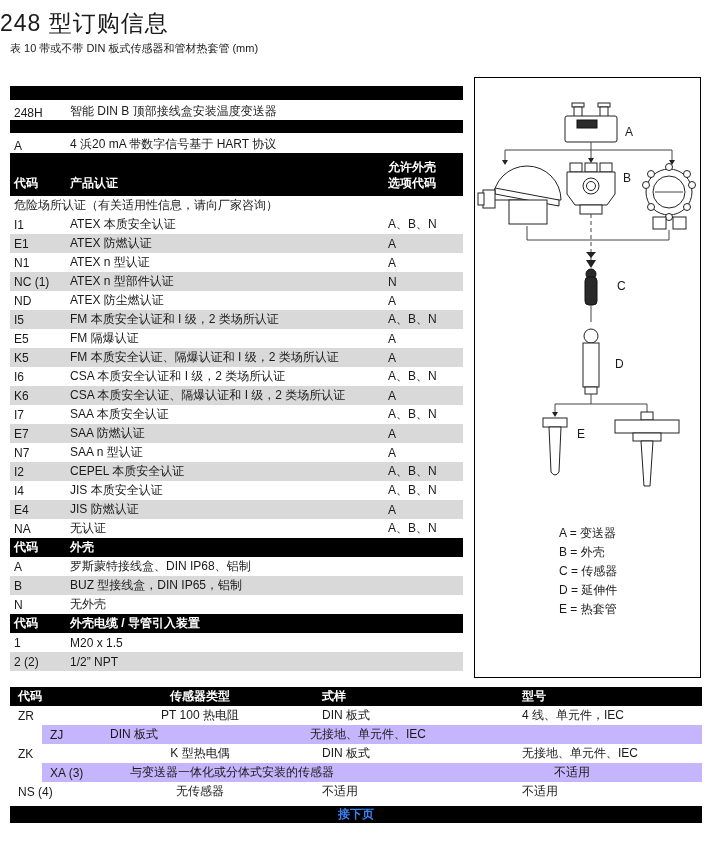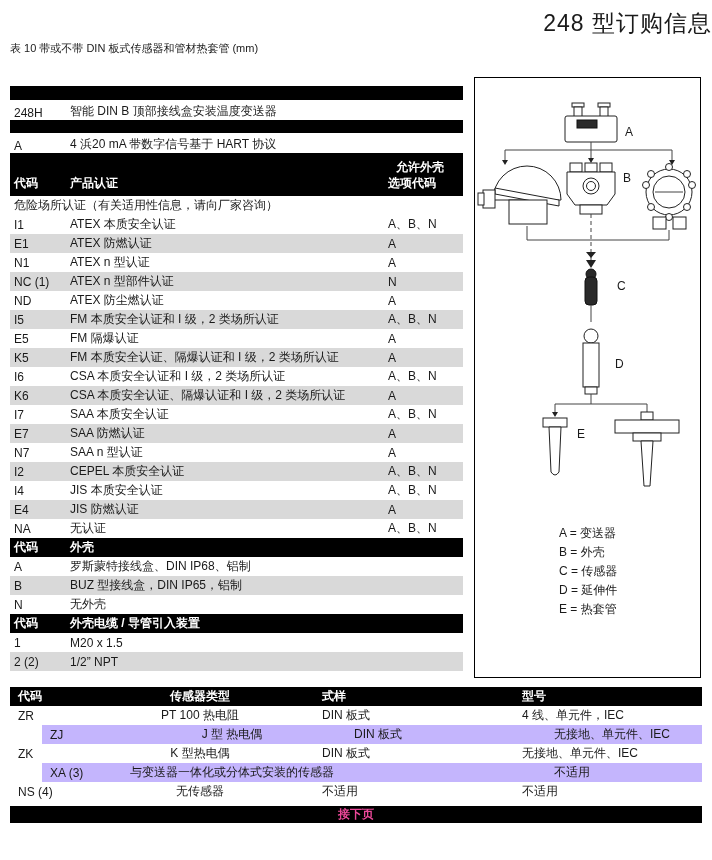--- a/index.html
+++ b/index.html
@@ -1,53 +1,53 @@
 <!DOCTYPE html>
 <html><head>
 <meta charset="utf-8">
 <style>
   html,body{margin:0;padding:0;background:#fff;}
   .page{
     position:relative;width:712px;height:860px;background:#ffffff;
     font-family:"Liberation Sans","DejaVu Sans",sans-serif;color:#1a1a1a;overflow:hidden;
   }
-  .title{position:absolute;top:8px;left:0;width:712px;text-align:right;font-size:23px;font-weight:400;letter-spacing:1px;}
+  .title{position:absolute;top:8px;left:0;width:712px;text-align:left;font-size:23px;font-weight:400;letter-spacing:1px;}
   .caption{position:absolute;top:41px;left:10px;font-size:11px;}
   
   .leftcol{position:absolute;left:10px;top:86px;width:453px;}
   .blackbar{height:14px;background:#000;}
   .blackbar.b2{height:13px;}
   .mrow{height:20px;display:flex;align-items:flex-end;font-size:12px;}
   .c-code{width:56px;padding-left:4px;flex:none;}
   .c-name{flex:1;min-width:0;white-space:nowrap;}
   .c-opt{width:75px;flex:none;}
   .cert-header{position:relative;height:43px;background:#000;color:#fff;font-size:12px;font-weight:700;}
   .cert-header .h-code{position:absolute;left:4px;bottom:4px;}
   .cert-header .h-name{position:absolute;left:60px;bottom:4px;}
-  .cert-header .h-opt1{position:absolute;left:386px;top:6px;}
+  .cert-header .h-opt1{position:absolute;left:378px;top:6px;}
   .cert-header .h-opt2{position:absolute;left:378px;bottom:4px;}
   .subrow{height:19px;display:flex;align-items:center;font-size:12px;padding-left:4px;}
   .trow{height:19px;display:flex;align-items:center;font-size:12px;}
   .trow.gray{background:#d9d9d9;}
   .sec-header{height:19px;display:flex;align-items:center;background:#000;color:#fff;font-size:12px;font-weight:700;}
   
   .figure{position:absolute;left:474px;top:77px;width:227px;height:601px;border:1px solid #000;box-sizing:border-box;background:#fff;}
   .figure svg{position:absolute;left:0;top:0;}
   .legend{position:absolute;left:84px;top:446px;font-size:12px;line-height:19px;white-space:nowrap;}
   
   .bottomtbl{position:absolute;left:10px;top:687px;width:692px;}
   .srow{height:19px;display:flex;align-items:center;font-size:12px;}
   .srow.head{background:#000;color:#fff;font-weight:700;}
   .srow.gray{background:#c4b5fd;margin-left:32px;}
   .s-code{width:60px;padding-left:8px;flex:none;}
   .s-type{width:244px;flex:none;white-space:nowrap;text-align:center;}
   .s-style{width:200px;flex:none;}
   .s-model{flex:1;white-space:nowrap;}
   
-  .footerbar{position:absolute;left:10px;top:806px;width:692px;height:17px;background:#000;color:#ec4899;
+  .footerbar{position:absolute;left:10px;top:806px;width:692px;height:17px;background:#000;color:#3b82f6;
     font-size:12px;font-weight:700;display:flex;align-items:center;justify-content:center;}
   .dline{stroke:#444;stroke-width:1;fill:none;}
   .shape{stroke:#222;stroke-width:1;fill:#fff;}
   .darkshape{stroke:#111;stroke-width:1;fill:#2a2a2a;}
   .figlabel{font-size:12px;fill:#1a1a1a;font-family:"Liberation Sans","DejaVu Sans",sans-serif;}
 </style>
 </head>
 <body>
 
 <div class="page">
@@ -317,21 +317,20 @@
 
         <div class="srow zebra">
           <span class="s-code">ZR</span>
           <span class="s-type">PT 100 热电阻</span>
           <span class="s-style">DIN 板式</span>
           <span class="s-model">4 线、单元件，IEC</span>
         </div>
 
         <div class="srow zebra gray">
           <span class="s-code">ZJ</span>
-          <span class="s-type">J 型 热电偶</span>
           <span class="s-style">DIN 板式</span>
           <span class="s-model">无接地、单元件、IEC</span>
         </div>
 
         <div class="srow zebra">
           <span class="s-code">ZK</span>
           <span class="s-type">K 型热电偶</span>
           <span class="s-style">DIN 板式</span>
           <span class="s-model">无接地、单元件、IEC</span>
         </div>

